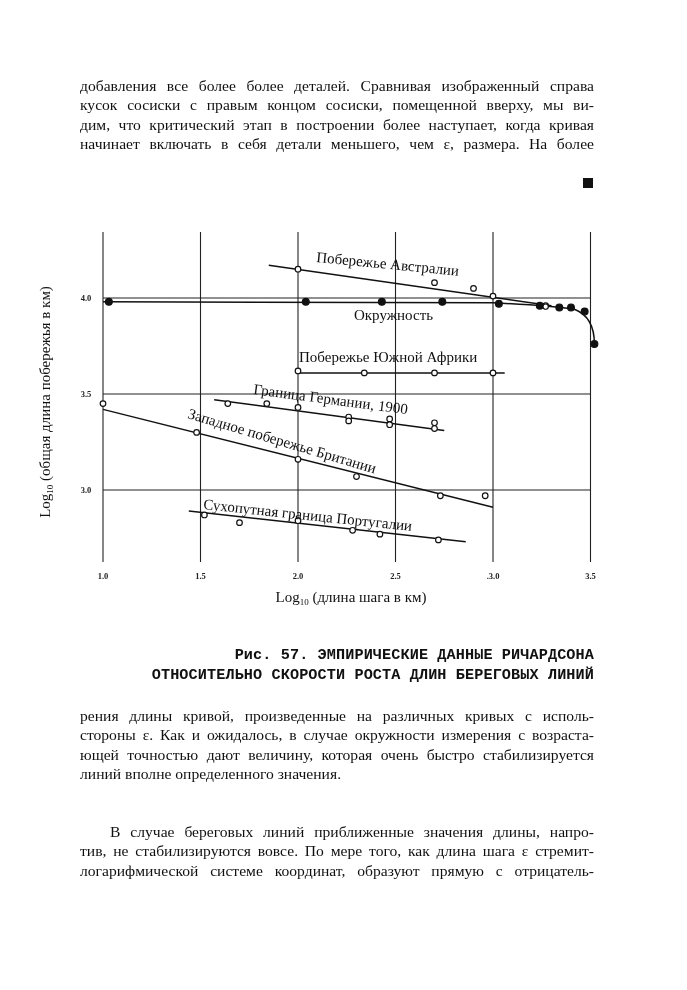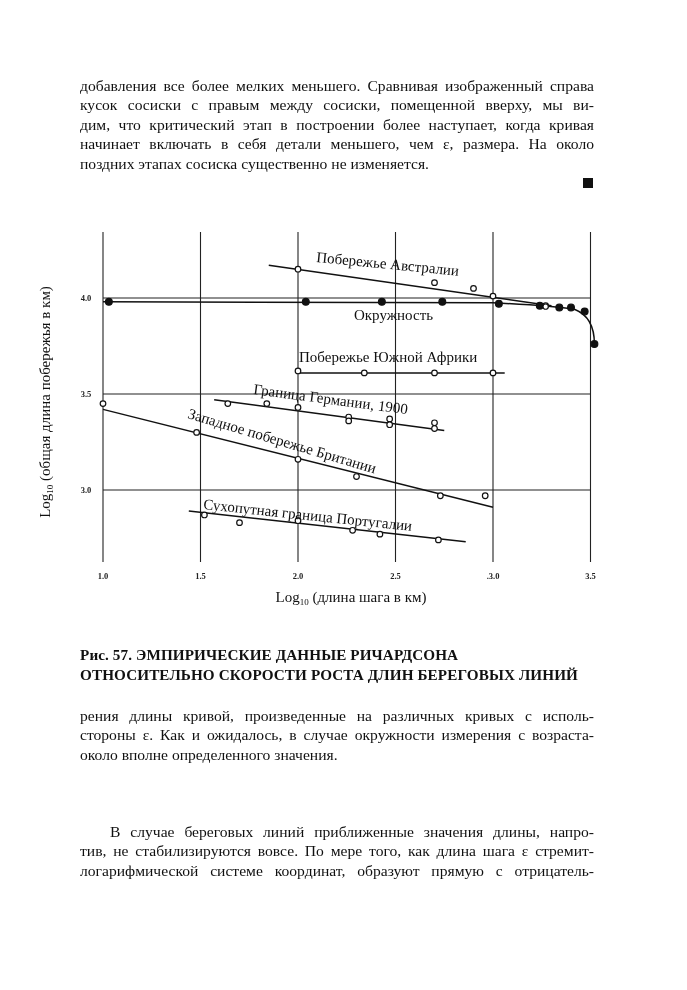--- a/index.html
+++ b/index.html
@@ -4,33 +4,32 @@
 <style>
   html, body { margin:0; padding:0; background:#ffffff; }
   body { width:687px; height:990px; position:relative; overflow:hidden; font-family:"Liberation Serif","DejaVu Serif",serif; color:#111; }
   .para { position:absolute; left:80px; width:514px; font-size:15.6px; line-height:19.4px; text-align:justify; }
   .para .line { display:block; text-align:justify; text-align-last:justify; white-space:nowrap; }
   .para .line.last { text-align-last:left; }
   .para .line.indent { padding-left:30px; }
   #p-top { top:76px; }
   #qed { position:absolute; left:583px; top:178px; width:10px; height:10px; background:#111; }
   #chart { position:absolute; left:0; top:0; }
-  .caption { position:absolute; left:80px; width:514px; top:645px; text-align:left; font-family:Liberation Serif, serif; font-weight:bold; font-size:15.2px; line-height:20px; letter-spacing:0.1px; }
+  .caption { position:absolute; left:80px; width:514px; top:645px; text-align:right; font-family:Liberation Mono, monospace; font-weight:bold; font-size:15.2px; line-height:20px; letter-spacing:0.1px; }
   #p-bottom1 { top:706px; }
   #p-bottom2 { top:822px; }
 </style>
 </head>
 <body>
 
 <div class="para" id="p-top">
-  <span class="line">добавления все более мелких меньшего. Сравнивая изображенный справа</span>
-  <span class="line">кусок сосиски с правым между сосиски, помещенной вверху, мы ви-</span>
+  <span class="line">добавления все более более деталей. Сравнивая изображенный справа</span>
+  <span class="line">кусок сосиски с правым концом сосиски, помещенной вверху, мы ви-</span>
   <span class="line">дим, что критический этап в построении более наступает, когда кривая</span>
-  <span class="line">начинает включать в себя детали меньшего, чем ε, размера. На около</span>
-  <span class="line last">поздних этапах сосиска существенно не изменяется.</span>
+  <span class="line">начинает включать в себя детали меньшего, чем ε, размера. На более</span>
 </div>
 <div id="qed"></div>
 
 <svg id="chart" width="687" height="640" xmlns="http://www.w3.org/2000/svg">
   <g id="grid" stroke="#222" stroke-width="1.1" fill="none">
       <line x1="103" y1="232" x2="103" y2="562"></line>
       <line x1="200.5" y1="232" x2="200.5" y2="562"></line>
       <line x1="298" y1="232" x2="298" y2="562"></line>
       <line x1="395.5" y1="232" x2="395.5" y2="562"></line>
       <line x1="493" y1="232" x2="493" y2="562"></line>
@@ -114,20 +113,21 @@
 </svg>
 
 <div class="caption">
   <div>Рис. 57. ЭМПИРИЧЕСКИЕ ДАННЫЕ РИЧАРДСОНА</div>
   <div>ОТНОСИТЕЛЬНО СКОРОСТИ РОСТА ДЛИН БЕРЕГОВЫХ ЛИНИЙ</div>
 </div>
 
 <div class="para" id="p-bottom1">
   <span class="line">рения длины кривой, произведенные на различных кривых с исполь-</span>
   <span class="line">стороны ε. Как и ожидалось, в случае окружности измерения с возраста-</span>
-  <span class="line last">около вполне определенного значения.</span>
+  <span class="line">ющей точностью дают величину, которая очень быстро стабилизируется</span>
+  <span class="line last">линий вполне определенного значения.</span>
 </div>
 
 <div class="para" id="p-bottom2">
   <span class="line indent">В случае береговых линий приближенные значения длины, напро-</span>
   <span class="line">тив, не стабилизируются вовсе. По мере того, как длина шага ε стремит-</span>
   <span class="line">логарифмической системе координат, образуют прямую с отрицатель-</span>
 </div>
 
 </body></html>

